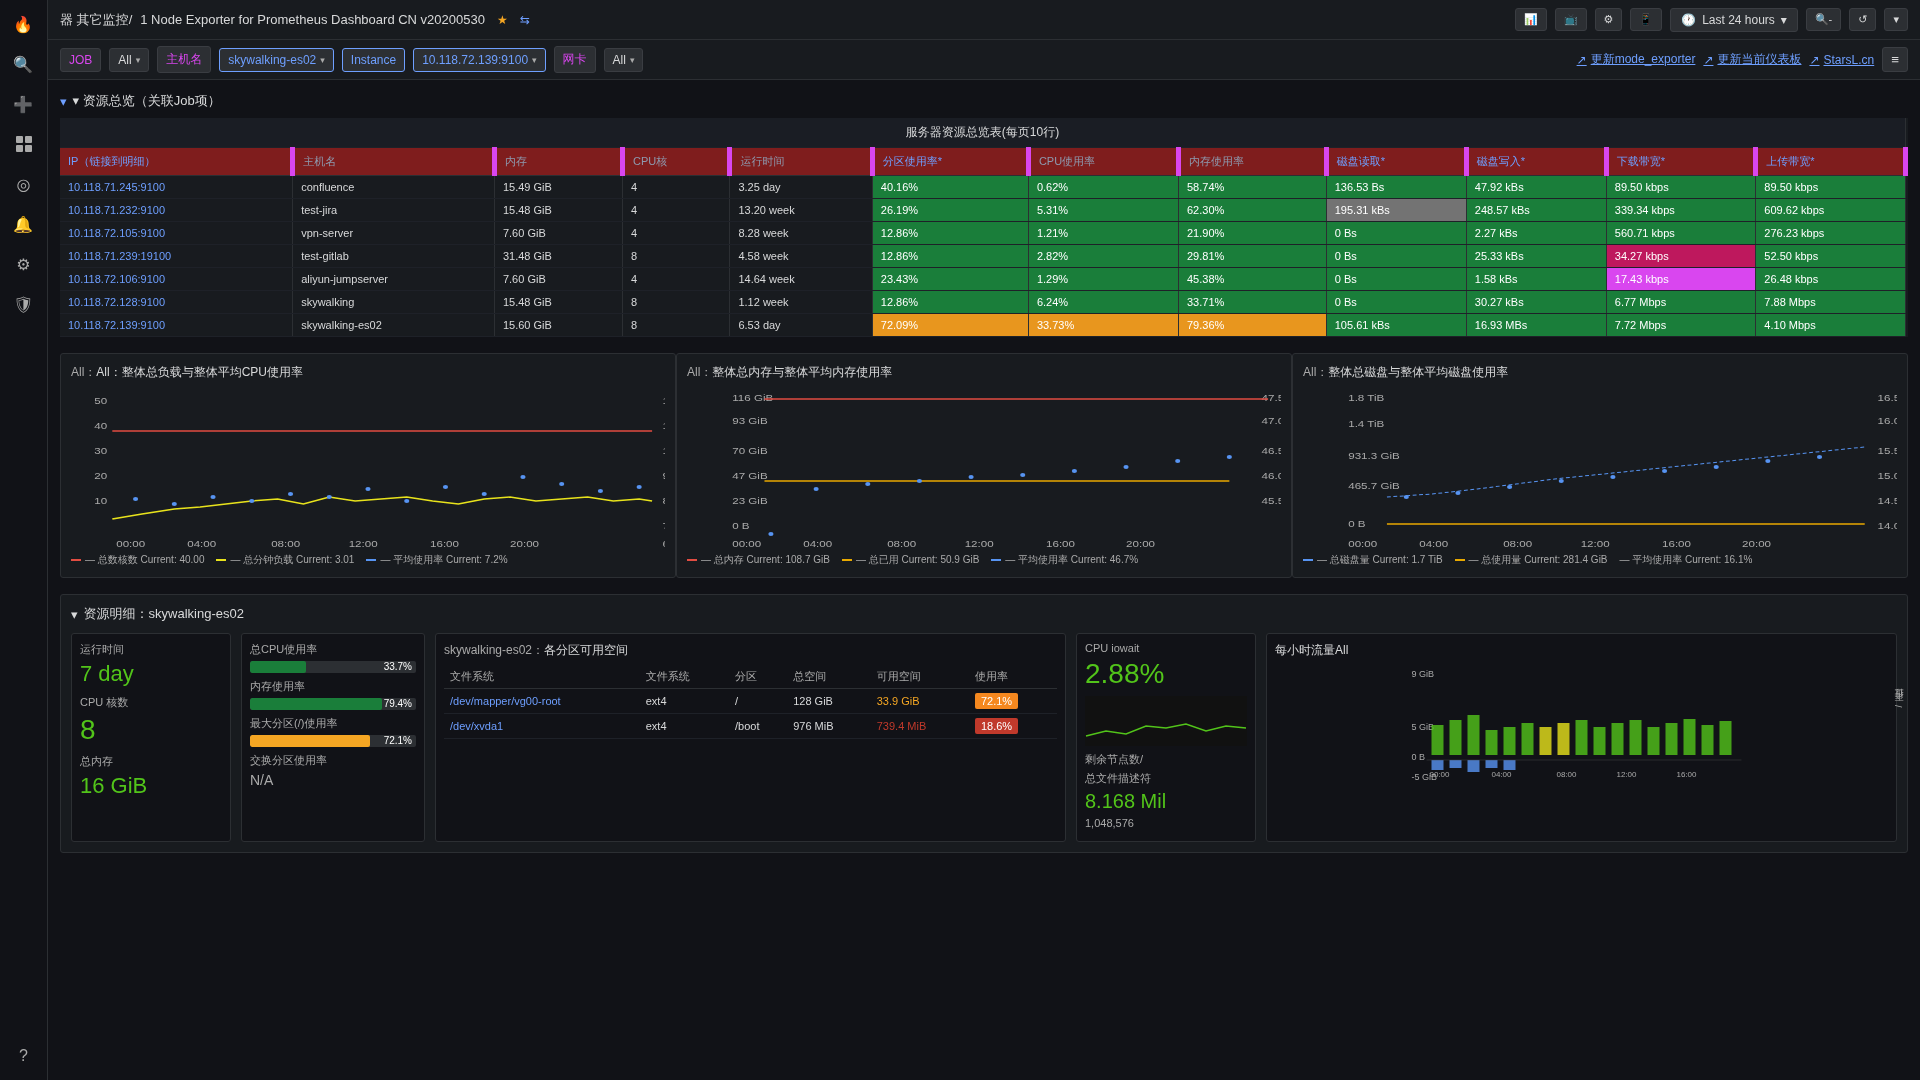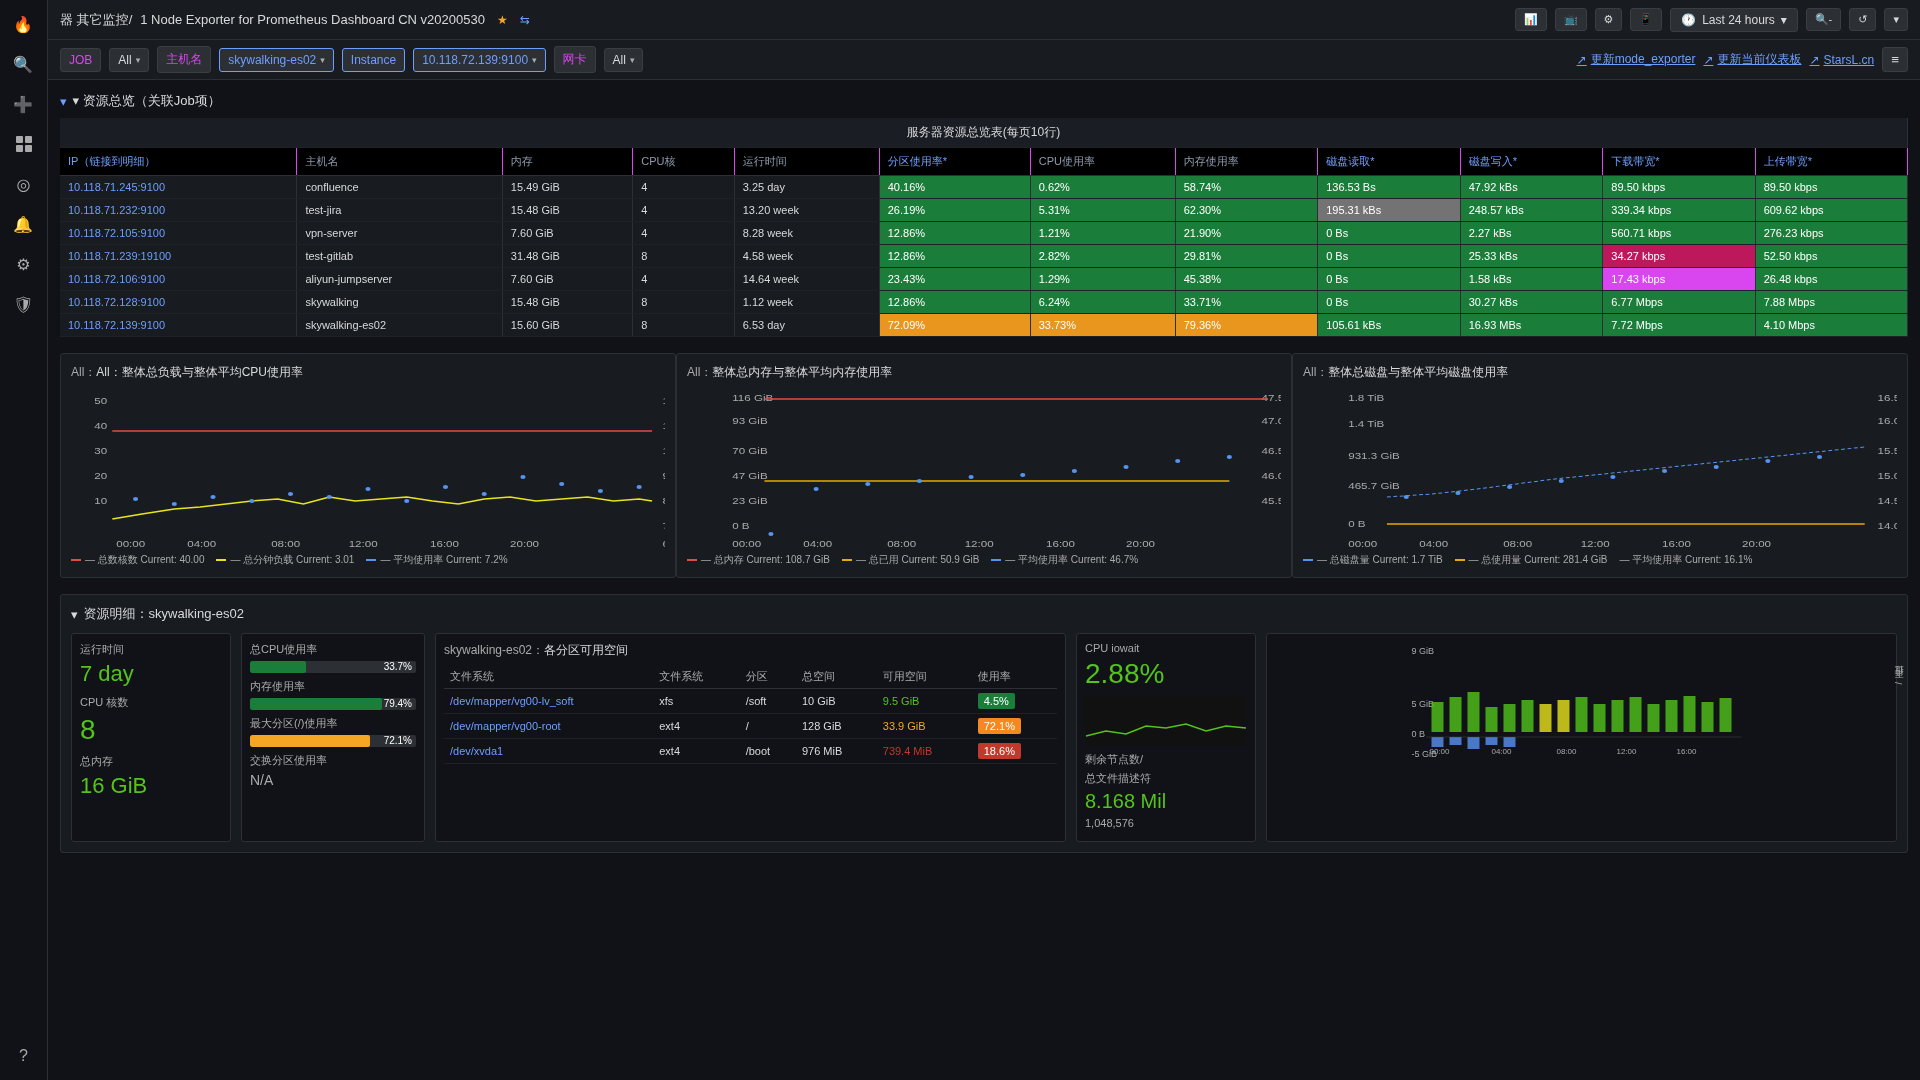--- a/index.html
+++ b/index.html
@@ -28,21 +28,21 @@
     
     
     .main { padding: 12px; }
     
     
     .section-header { display: flex; align-items: center; gap: 6px; margin-bottom: 8px; color: #d8d9da; font-size: 13px; font-weight: 500; }
     .section-header .collapse-icon { color: #6e9fff; cursor: pointer; }
     
     
     .resource-table { width: 100%; border-collapse: collapse; background: #181b1f; margin-bottom: 16px; }
-    .resource-table th { background: #000000; color: #8e9aaf; font-size: 11px; font-weight: 400; padding: 6px 8px; text-align: left; border-bottom: 1px solid #2c2f33; border-right: 1px solid #d946ef; }
+    .resource-table th { background: #7f1d1d; color: #8e9aaf; font-size: 11px; font-weight: 400; padding: 6px 8px; text-align: left; border-bottom: 1px solid #2c2f33; border-right: 5px solid #d946ef; }
     .resource-table td { padding: 5px 8px; border-bottom: 1px solid #1e2128; border-right: 1px solid #2c2f33; font-size: 11px; }
     .resource-table .link-cell { color: #6e9fff; cursor: pointer; }
     .cell-orange-bright { background: #f5881f; color: #fff; }
     .cell-green-bright { background: #1a7e3a; color: #fff; }
     .col-header-link { color: #6e9fff; cursor: pointer; }
     
     
     .charts-row { display: flex; gap: 0; margin-bottom: 16px; margin-top: 14px; }
     .chart-panel { flex: 1; background: #181b1f; border: 1px solid #2c2f33; border-radius: 3px; padding: 10px; min-height: 220px; }
     .chart-title { font-size: 12px; color: #d8d9da; margin-bottom: 8px; }
@@ -509,28 +509,20 @@
               <tr>
                 <th>文件系统</th>
                 <th>文件系统</th>
                 <th>分区</th>
                 <th>总空间</th>
                 <th>可用空间</th>
                 <th>使用率</th>
               </tr>
             </thead>
             <tbody id="disk-table-body">
-            <tr>
-    <td class="link-cell">/dev/mapper/vg00-lv_soft</td>
-    <td>xfs</td>
-    <td>/soft</td>
-    <td>10 GiB</td>
-    <td style="color:#52c41a;">9.5 GiB</td>
-    <td><span class="badge-green">4.5%</span></td>
-  </tr>
                 <tr>
     <td class="link-cell">/dev/mapper/vg00-root</td>
     <td>ext4</td>
     <td>/</td>
     <td>128 GiB</td>
     <td style="color:#f5a623;">33.9 GiB</td>
     <td><span class="badge-orange">72.1%</span></td>
   </tr>
                 <tr>
     <td class="link-cell">/dev/xvda1</td>
@@ -552,20 +544,21 @@
               <polyline points="0,40 20,35 40,38 60,30 80,32 100,28 120,35 140,30 160,32" fill="none" stroke="#52c41a" stroke-width="1.5"></polyline>
             </svg>
           </div>
           <div class="iowait-sub">剩余节点数/</div>
           <div class="detail-label" style="margin-top:4px;">总文件描述符</div>
           <div class="iowait-bottom-value">8.168 Mil</div>
           <div class="detail-label" style="margin-top:4px;">1,048,576</div>
         </div>
 
         <div class="detail-panel mini-chart">
+          <div style="font-size:12px; color:#d8d9da; margin-bottom:6px;">每小时流量All</div>
           <div style="position:relative;">
             <svg width="100%" height="120" viewBox="0 0 340 120">
 
               <text x="0" y="12" fill="#aaa" font-size="9">9 GiB</text>
               <text x="0" y="65" fill="#aaa" font-size="9">5 GiB</text>
               <text x="0" y="95" fill="#aaa" font-size="9">0 B</text>
               <text x="0" y="115" fill="#aaa" font-size="9">-5 GiB</text>
 
               <rect x="20" y="60" width="12" height="30" fill="#52c41a" opacity="0.8"></rect>
               <rect x="38" y="55" width="12" height="35" fill="#52c41a" opacity="0.8"></rect>

